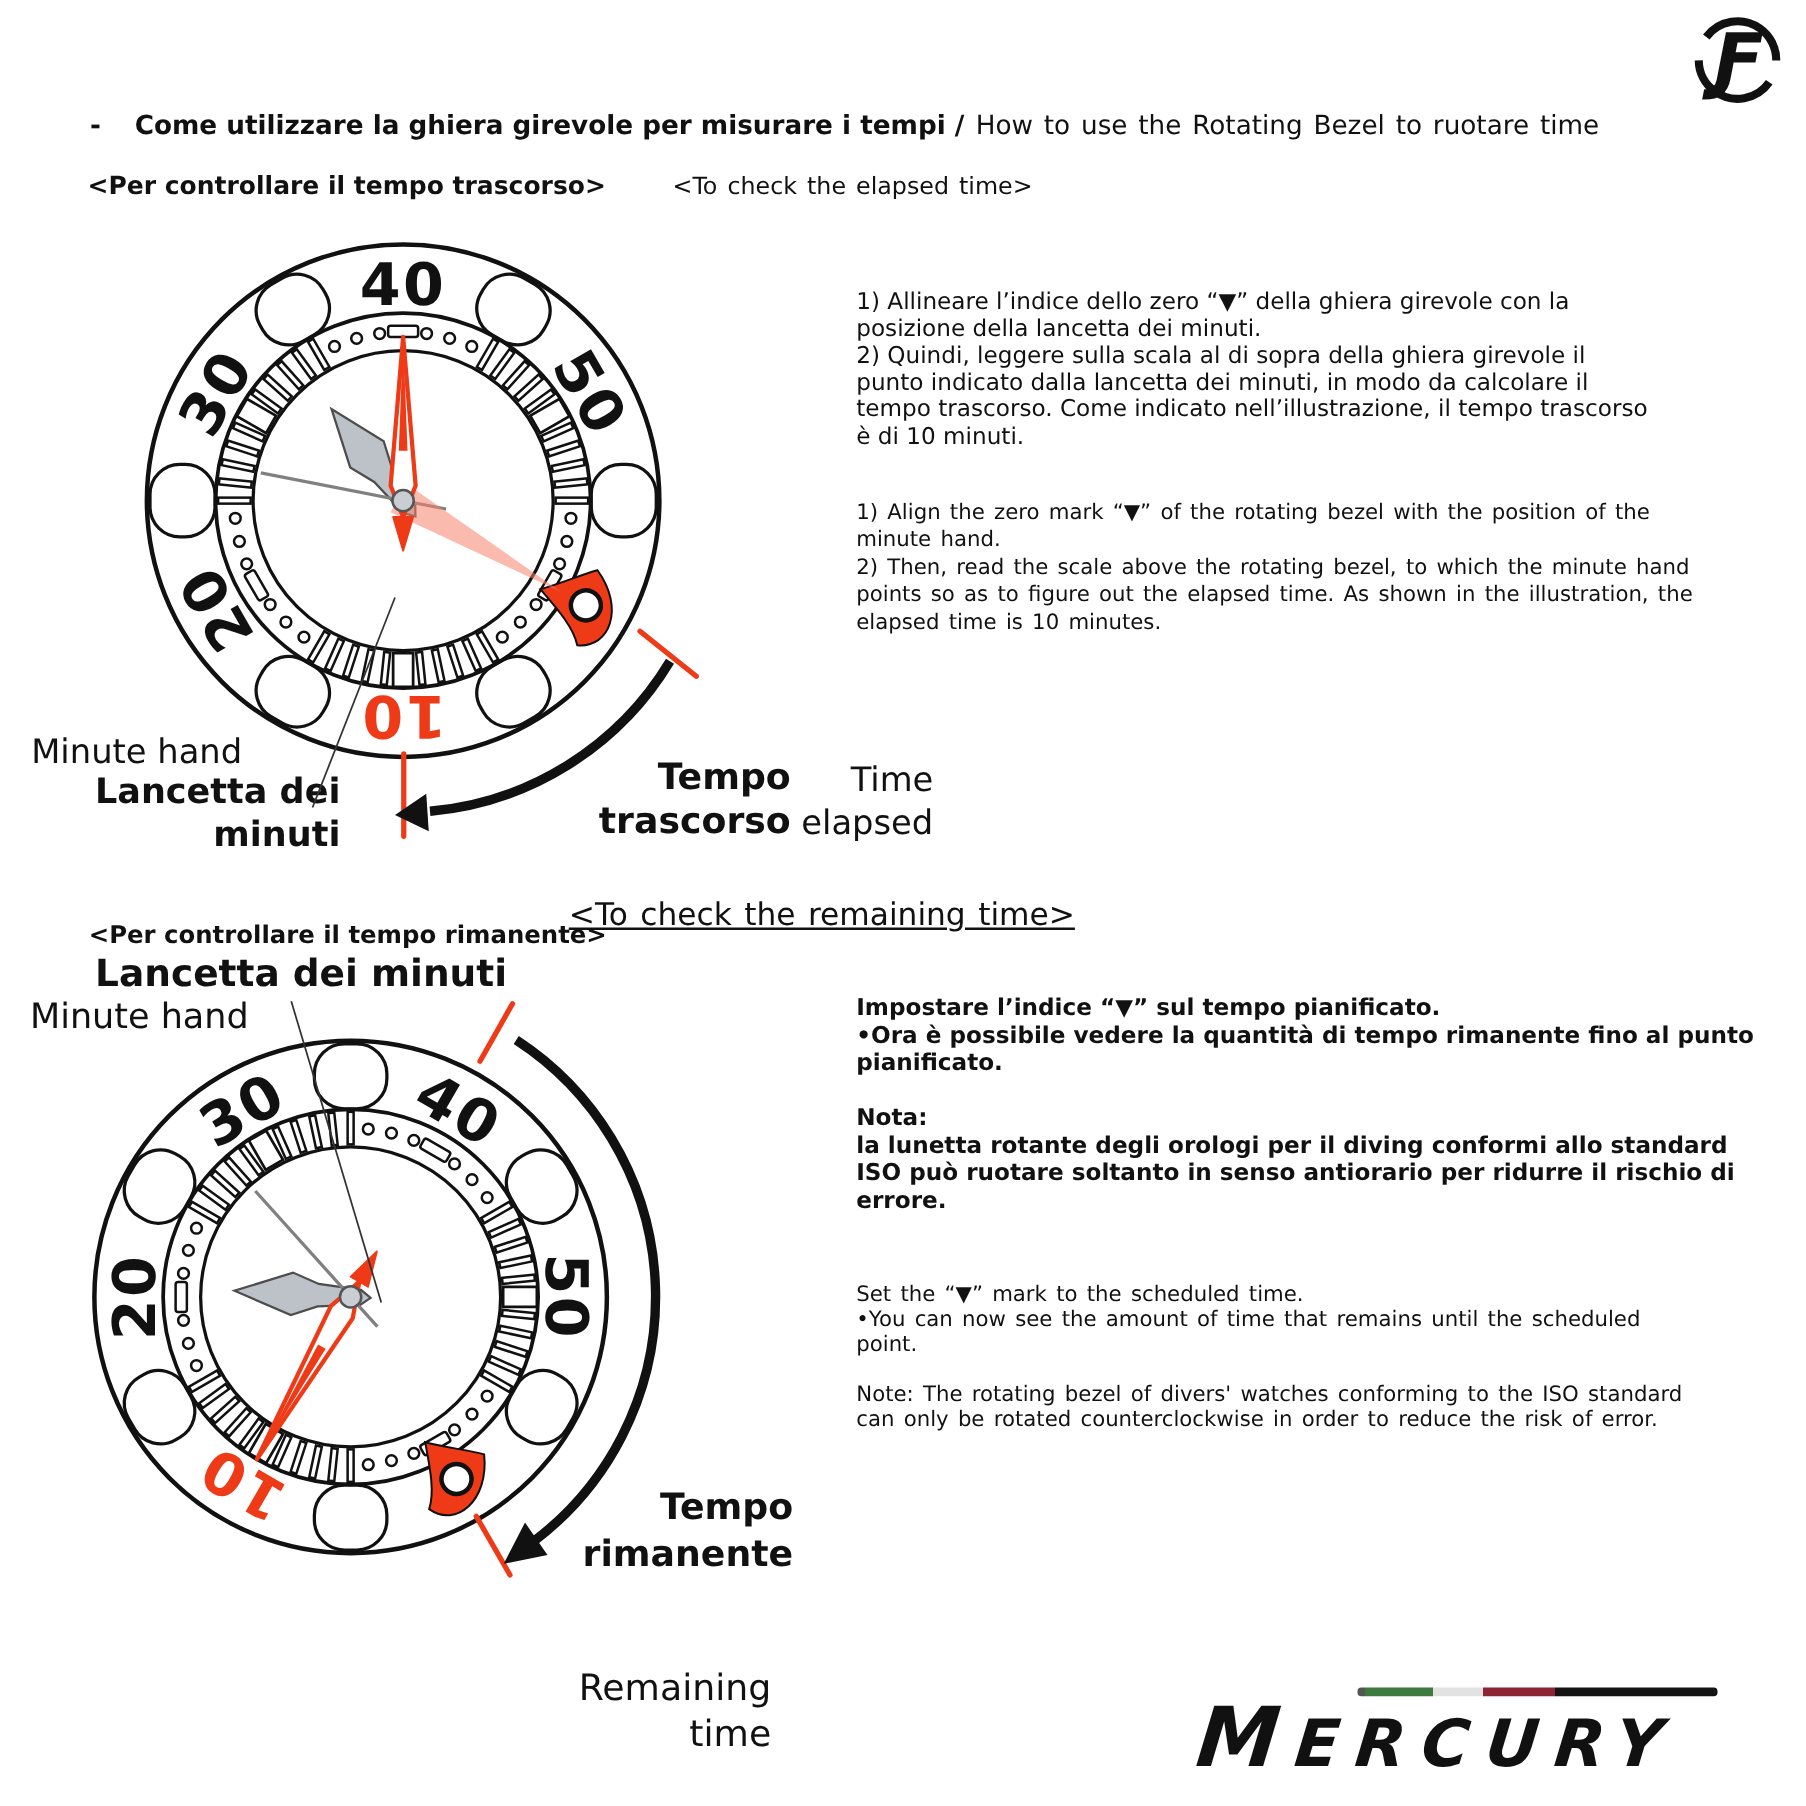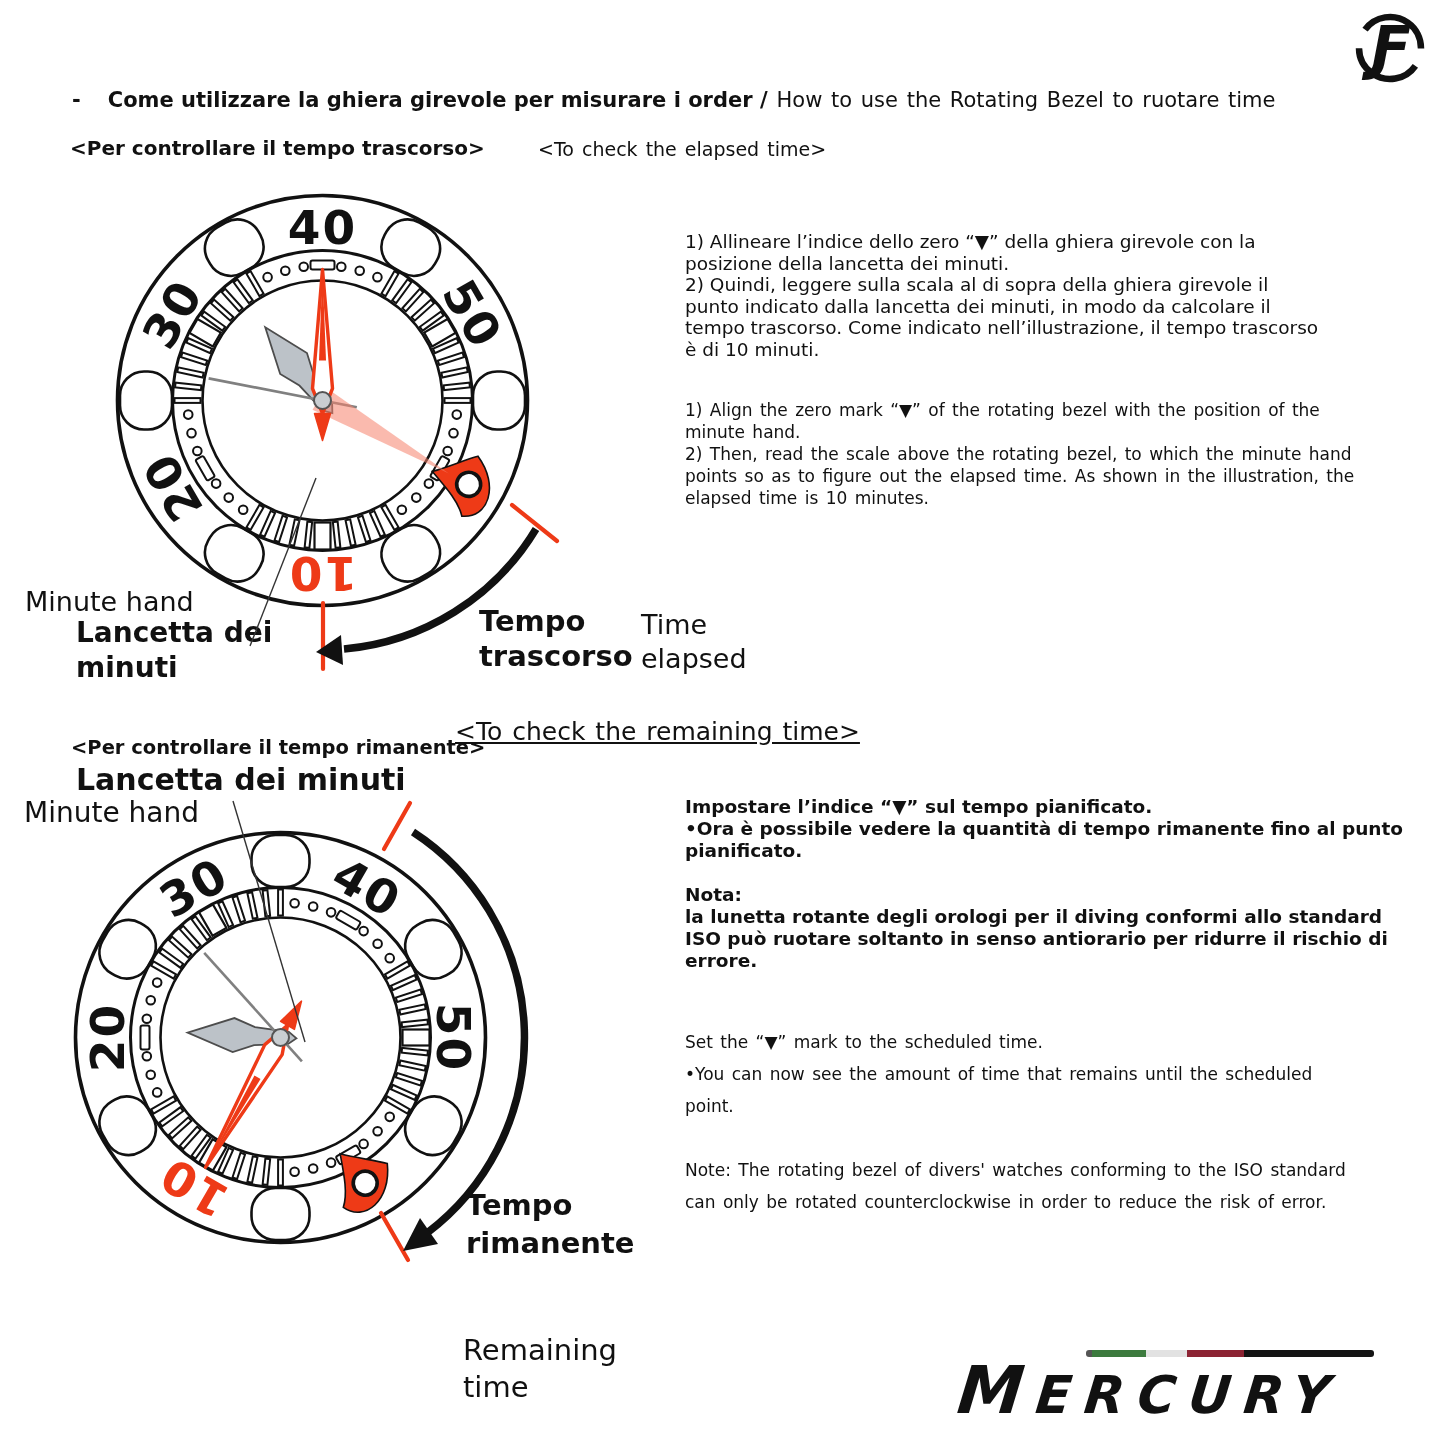--- a/index.html
+++ b/index.html
@@ -1,38 +1,38 @@
 <!DOCTYPE html>
 <html><head>
 <meta charset="utf-8">
 <style>
   html,body{margin:0;padding:0;background:#fff;}
   body{width:1445px;height:1445px;position:relative;overflow:hidden;
        font-family:"DejaVu Sans","Liberation Sans",sans-serif;color:#111;}
   .abs{position:absolute;}
-  .pre{white-space:pre-line;}
+  .pre{white-space:pre-line;text-align:right;}
 
   
   #title-row{left:72px;top:88px;display:flex;align-items:baseline;font-size:21px;}
   #title-row .dash{font-weight:bold;}
   #title-row .it{font-weight:bold;margin-left:27px;}
   #title-row .en{margin-left:9px;word-spacing:2px;}
 
   
   #h1-it{left:70px;top:136px;font-size:20px;font-weight:bold;}
   #h1-en{left:538px;top:138px;font-size:19px;word-spacing:2px;}
   #h2-it{left:71px;top:736px;font-size:19.5px;font-weight:bold;}
   #h2-en{left:455px;top:717px;font-size:25px;word-spacing:2px;text-decoration:underline;}
 
   
   .body-block{width:735px;white-space:pre-line;}
   #blk1-it{left:685px;top:231px;font-size:18.5px;font-weight:normal;line-height:21.5px;}
   #blk1-en{left:685px;top:399px;font-size:17px;line-height:22px;word-spacing:2px;}
   #blk2-it{left:685px;top:796px;font-size:18.5px;font-weight:bold;line-height:22px;}
-  #blk2-en{left:685px;top:1026px;font-size:17px;line-height:32px;word-spacing:2px;}
+  #blk2-en{left:685px;top:1026px;font-size:17px;line-height:20px;word-spacing:2px;}
 
   
   #lbl-minute1{left:25px;top:586px;font-size:27px;}
   #lbl-lancetta1{left:76px;top:615px;font-size:28px;font-weight:bold;line-height:35px;}
   #lbl-tempo1{left:479px;top:604px;font-size:29px;font-weight:bold;line-height:35px;}
   #lbl-time1{left:641px;top:608px;font-size:27px;line-height:34px;}
   #lbl-lancetta2{left:76px;top:762px;font-size:30px;font-weight:bold;}
   #lbl-minute2{left:24px;top:796px;font-size:28px;}
   #lbl-tempo2{left:466px;top:1186px;font-size:29px;font-weight:bold;line-height:38px;}
   #lbl-remaining2{left:463px;top:1332px;font-size:29px;line-height:37px;}
@@ -82,21 +82,21 @@
   #mercury .mtext{position:absolute;left:0;top:10px;font-family:"DejaVu Sans",sans-serif;
      font-weight:bold;font-style:italic;font-size:52px;letter-spacing:13px;
      transform:skewX(-6deg);}
   #mercury .mtext::first-letter{font-size:66px;}
 </style>
 </head>
 <body>
 
 <div class="abs" id="title-row">
   <span class="dash">-</span>
-  <span class="it">Come utilizzare la ghiera girevole per misurare i order /</span>
+  <span class="it">Come utilizzare la ghiera girevole per misurare i tempi /</span>
   <span class="en">How to use the Rotating Bezel to ruotare time</span>
 </div>
 
 <svg id="flogo" class="abs" viewBox="0 0 84 84">
   <circle class="fcirc" cx="42" cy="42" r="31" stroke-dasharray="78 20" transform="rotate(35 42 42)"></circle>
   <text x="42" y="62">Ƒ</text>
 </svg>
 
 <div class="abs" id="h1-it">&lt;Per controllare il tempo trascorso&gt;</div>
 <div class="abs" id="h1-en">&lt;To check the elapsed time&gt;</div>

